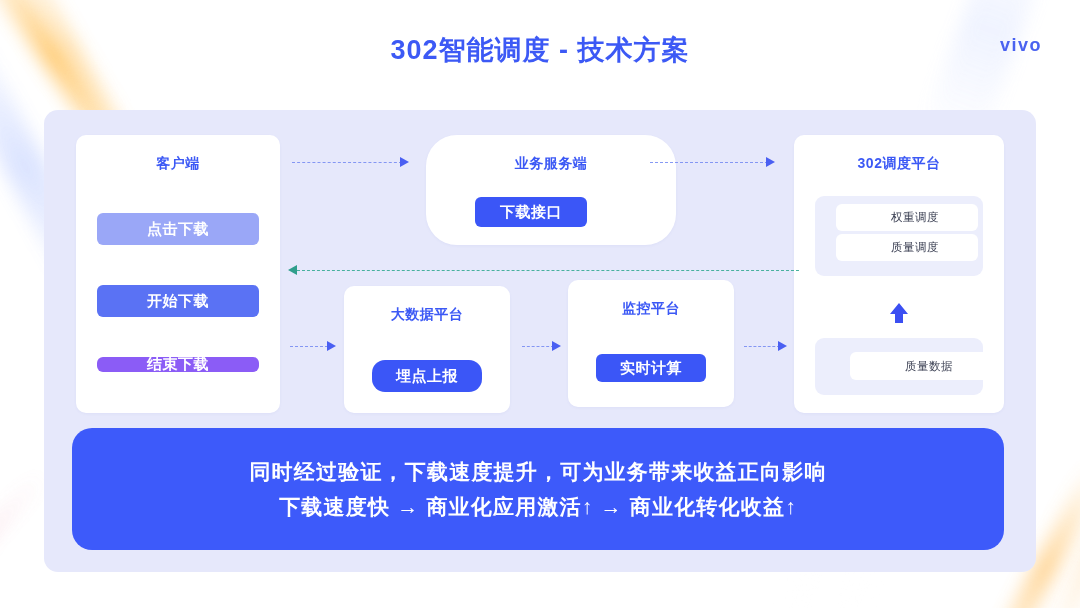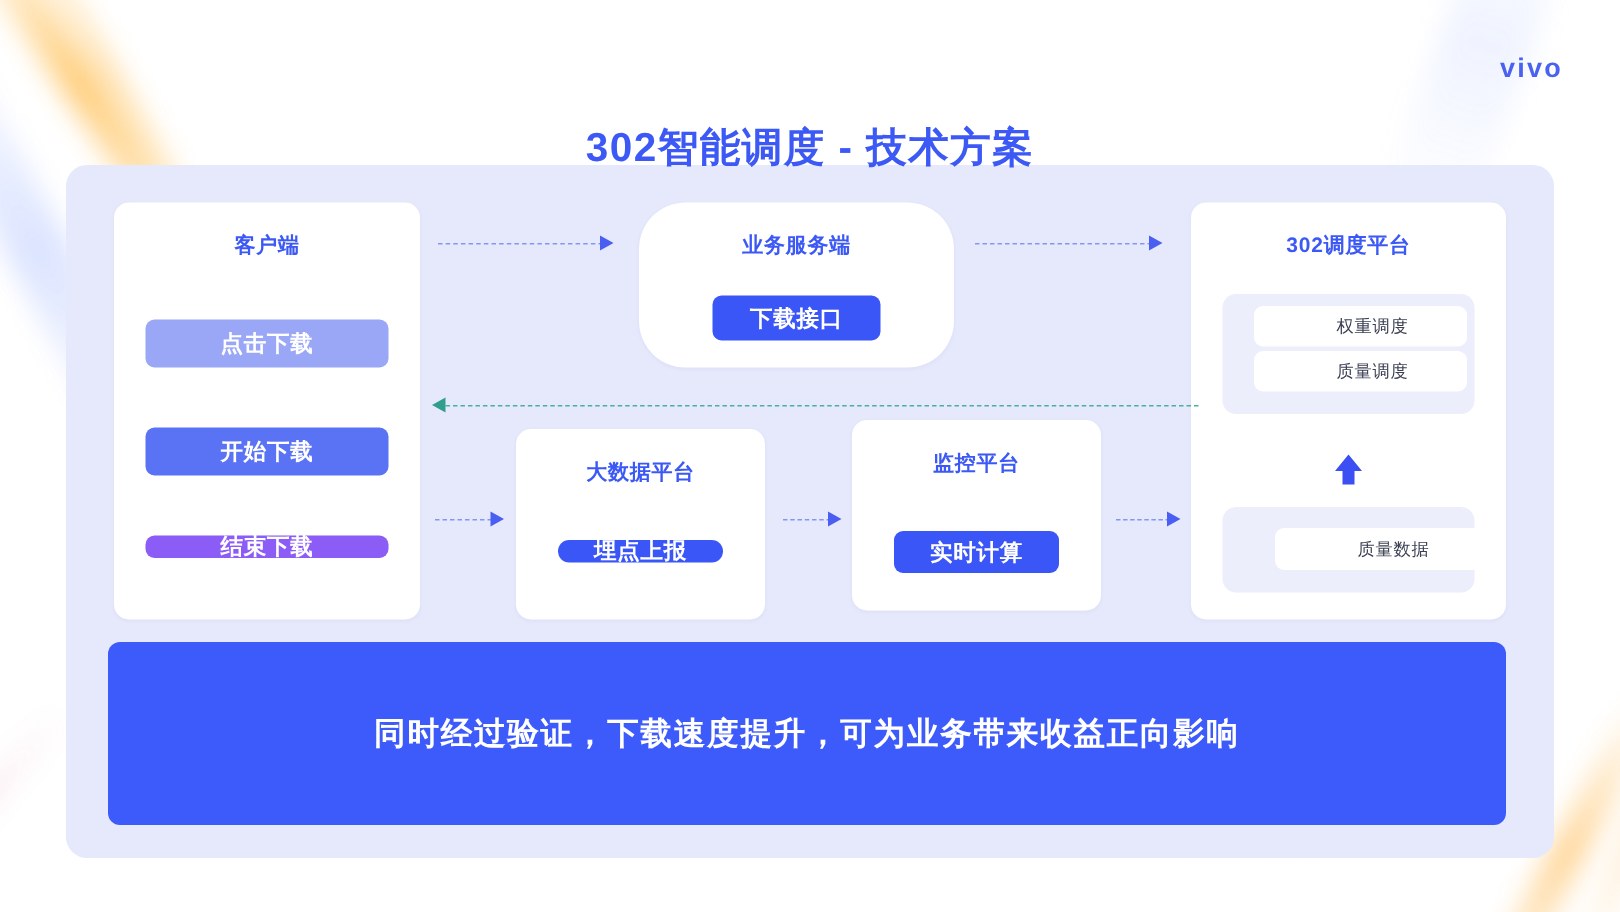--- a/index.html
+++ b/index.html
@@ -49,21 +49,21 @@
   .streak-blue-tr{
     right:60px;top:-90px;width:60px;height:240px;
     background:linear-gradient(180deg,rgba(190,205,255,0) 0%,rgba(195,210,255,.35) 50%,rgba(215,225,255,0) 100%);
     transform:rotate(20deg);
   }
 
   
   .header{position:absolute;left:0;top:0;width:1080px;height:92px;z-index:5;}
   .page-title{
     position:absolute;left:0;top:32px;width:1080px;text-align:center;
-    font-size:27px;font-weight:bold;color:#3c59f5;letter-spacing:1px;margin-top:48px;
+    font-size:27px;font-weight:bold;color:#3c59f5;letter-spacing:1px;
   }
   .brand-logo{
     position:absolute;right:38px;top:36px;
     font-size:18px;font-weight:bold;color:#4a62f0;
     letter-spacing:1.5px;line-height:1;
   }
 
   
   .board{
     position:absolute;left:44px;top:110px;width:992px;height:462px;
@@ -75,36 +75,36 @@
     position:absolute;background:#ffffff;border-radius:10px;
     box-shadow:0 1px 3px rgba(90,100,180,.06);
   }
   .card-title{
     position:absolute;left:0;top:20px;width:100%;text-align:center;
     font-size:14px;font-weight:bold;color:#3c59f5;letter-spacing:.5px;
   }
 
   
   .card-client{left:32px;top:25px;width:204px;height:278px;}
-  .card-service{left:382px;top:25px;width:210px;height:110px;border-radius:31px;}
+  .card-service{left:382px;top:25px;width:250px;height:110px;border-radius:31px;}
   .card-bigdata{left:300px;top:176px;width:166px;height:127px;font-family:Liberation Mono, monospace;}
   .card-monitor{left:524px;top:170px;width:166px;height:127px;}
   .card-platform{left:750px;top:25px;width:210px;height:278px;}
 
   
   .pill{
     position:absolute;border-radius:6px;display:flex;
     align-items:center;justify-content:center;
     font-size:15px;font-weight:bold;color:#ffffff;letter-spacing:.5px;
   }
   .pill-click{left:21px;top:78px;width:162px;height:32px;background:#9aa7f7;}
   .pill-start{left:21px;top:150px;width:162px;height:32px;background:#5a72f4;}
   .pill-end{left:21px;top:222px;width:162px;height:15px;background:#8b5cf6;}
   .pill-api{left:49px;top:62px;width:112px;height:30px;background:#3b56f7;}
-  .pill-report{left:28px;top:74px;width:110px;height:15px;background:#3b56f7;border-radius:13px;}
+  .pill-report{left:28px;top:74px;width:110px;height:32px;background:#3b56f7;border-radius:13px;}
   .pill-calc{left:28px;top:74px;width:110px;height:28px;background:#3b56f7;}
 
   
   .group{
     position:absolute;background:#eceefc;border-radius:9px;
   }
   .group-sched{left:21px;top:61px;width:168px;height:80px;}
   .group-data{left:21px;top:203px;width:168px;height:57px;}
   .sub-chip{
     position:absolute;background:#ffffff;border-radius:6px;
@@ -134,21 +134,21 @@
   }
   .head-l{
     position:absolute;width:0;height:0;
     border-top:5.5px solid transparent;border-bottom:5.5px solid transparent;
     border-right:9px solid #2f9e8c;
   }
 
   
   .banner{
     position:absolute;left:28px;top:318px;width:932px;height:122px;
-    background:#3d5afa;border-radius:8px;
+    background:#3d5afa;border-radius:20px;
     display:flex;flex-direction:column;align-items:center;justify-content:center;
     gap:14px;
   }
   .banner-line{
     color:#ffffff;font-size:21px;font-weight:bold;letter-spacing:1.2px;
     text-align:center;line-height:1;
   }
 </style>
 </head>
 <body>
@@ -238,15 +238,16 @@
     <div class="head-r" style="left:508px;top:231px;"></div>
   </div>
 
   <div class="conn">
     <div class="dash-h" style="left:700px;top:236px;width:36px;"></div>
     <div class="head-r" style="left:734px;top:231px;"></div>
   </div>
 
   <div class="banner">
     <div class="banner-line">同时经过验证，下载速度提升，可为业务带来收益正向影响</div>
+    <div class="banner-line">下载速度快 → 商业化应用激活↑ → 商业化转化收益↑</div>
   </div>
 
 </div>
 
 </body></html>

